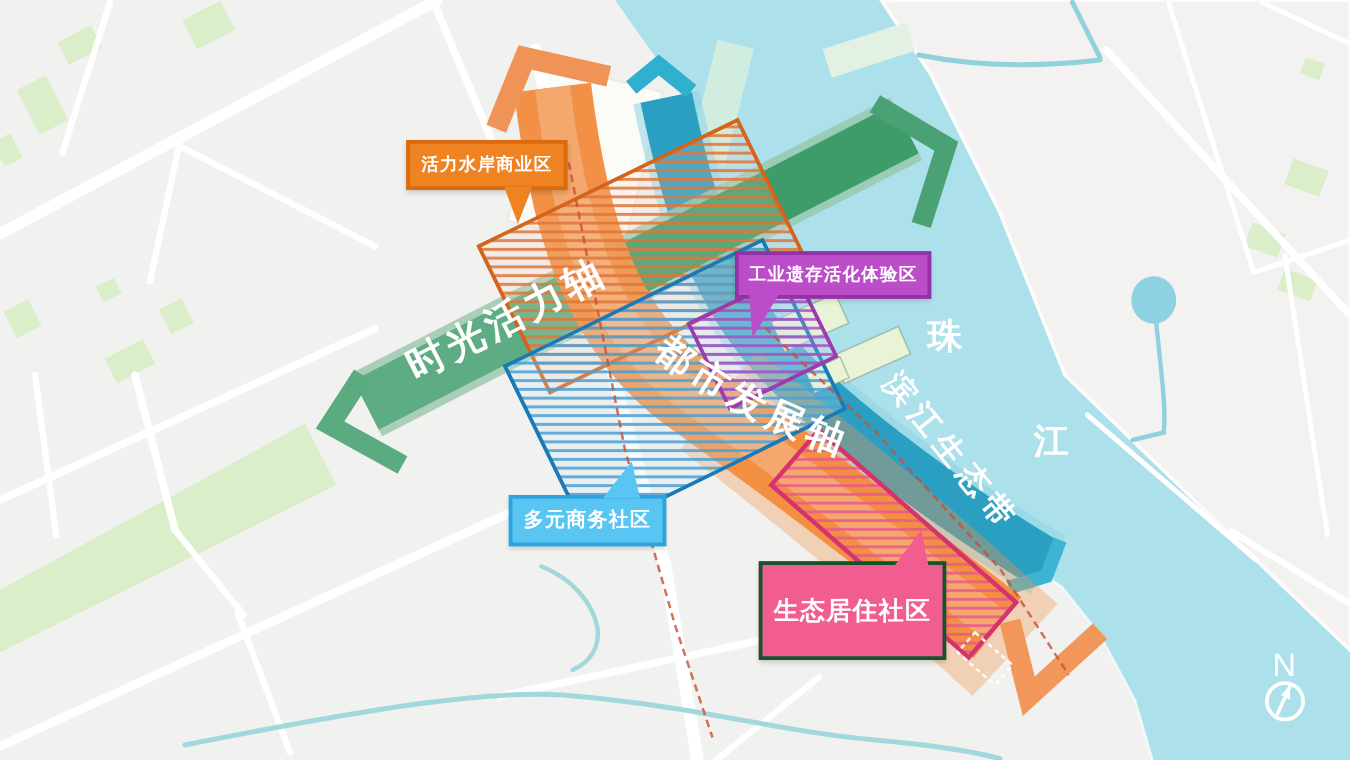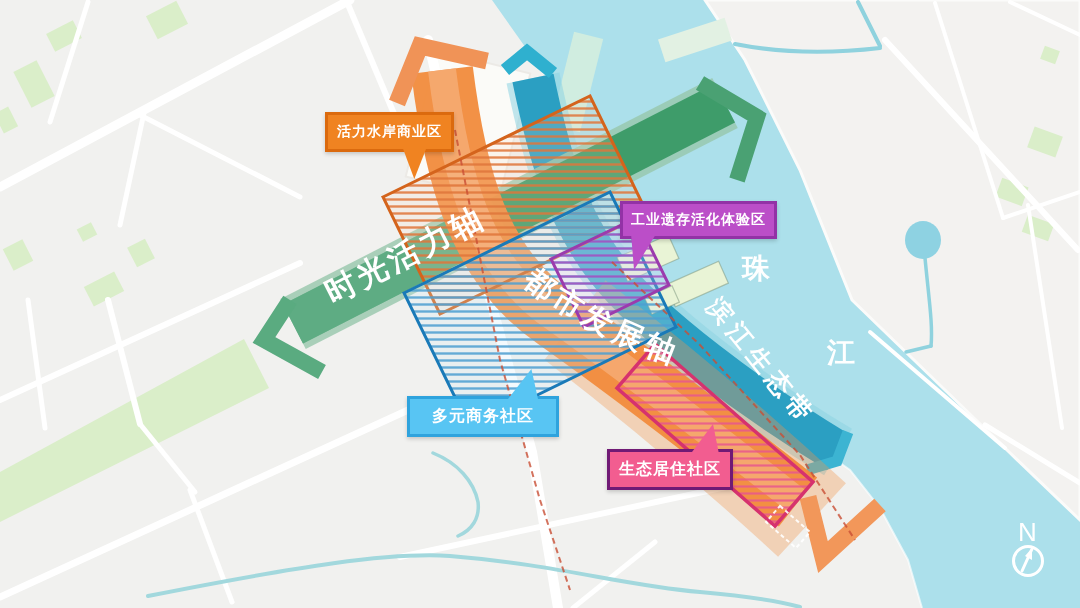--- a/index.html
+++ b/index.html
@@ -13,29 +13,29 @@
     position:absolute;z-index:6;color:#fff;font-weight:bold;
     letter-spacing:1px;white-space:nowrap;
     box-shadow:0 2px 4px rgba(0,0,0,0.18);
   }
   .callout .ptr{position:absolute;box-shadow:none;}
   #callout-commercial{left:325px;top:112px;background:#f08321;border:3px solid #db6a0e;
     font-size:14px;padding:8px 9px;font-family:Liberation Serif, serif;}
   #callout-commercial .ptr{left:72px;top:100%;width:26px;height:30px;background:#f08321;
     clip-path:polygon(12% 0,100% 0,55% 100%);}
   #callout-industrial{left:588px;top:201px;background:#bb4ec8;border:3px solid #9232a6;
-    font-size:14px;padding:7px 8px;margin-left:32px;}
+    font-size:14px;padding:7px 8px;}
   #callout-industrial .ptr{left:6px;top:100%;width:28px;height:34px;background:#bb4ec8;
     clip-path:polygon(8% 0,92% 0,18% 100%);}
   #callout-business{left:407px;top:396px;background:#58c5f3;border:3px solid #2fa3dd;
-    font-size:16px;padding:7px 22px;}
+    font-size:16px;padding:7px 9px;}
   #callout-business .ptr{right:18px;bottom:100%;width:30px;height:30px;background:#58c5f3;
     clip-path:polygon(0 100%,100% 100%,78% 0);}
-  #callout-residential{left:607px;top:449px;background:#f25d90;border:3px solid #701a75;
-    font-size:16px;padding:7px 9px;}
+  #callout-residential{left:607px;top:449px;background:#f25d90;border:3px solid #14532d;
+    font-size:20px;padding:23px 9px;}
   #callout-residential .ptr{right:10px;bottom:100%;width:28px;height:28px;background:#f25d90;
     clip-path:polygon(0 100%,95% 100%,75% 0);}
   text{font-family:"Liberation Sans","DejaVu Sans",sans-serif;}
 </style>
 </head>
 <body>
 
 <div id="stage">
 
 <svg id="basemap" width="1080" height="608" viewBox="0 0 1080 608">

